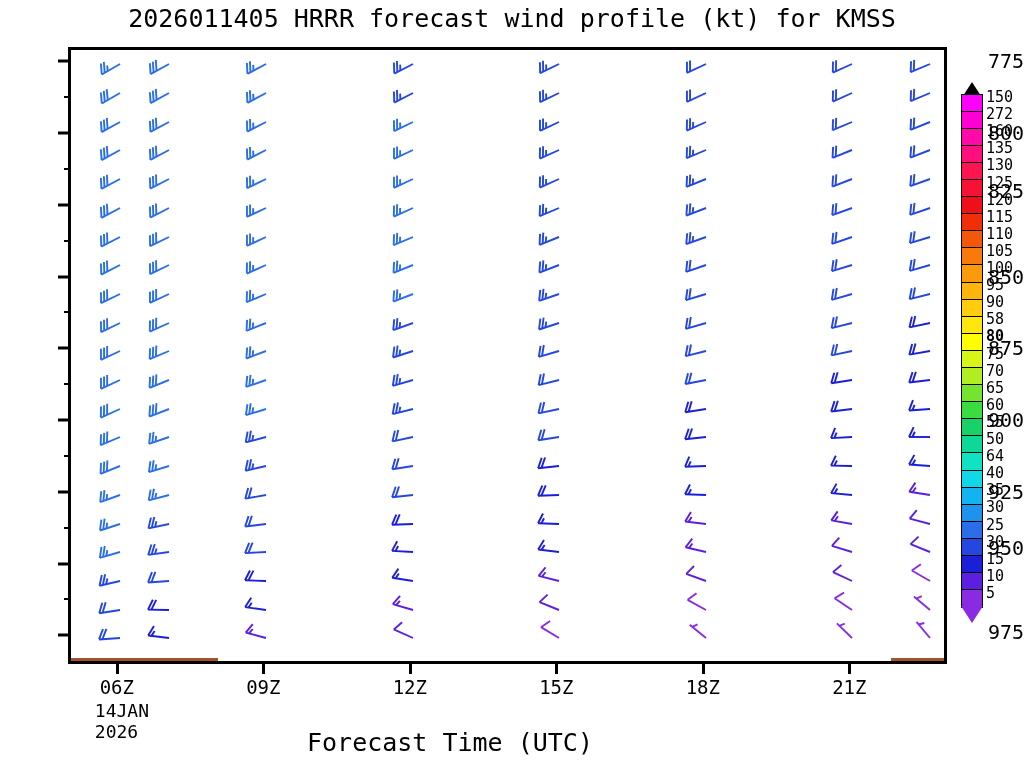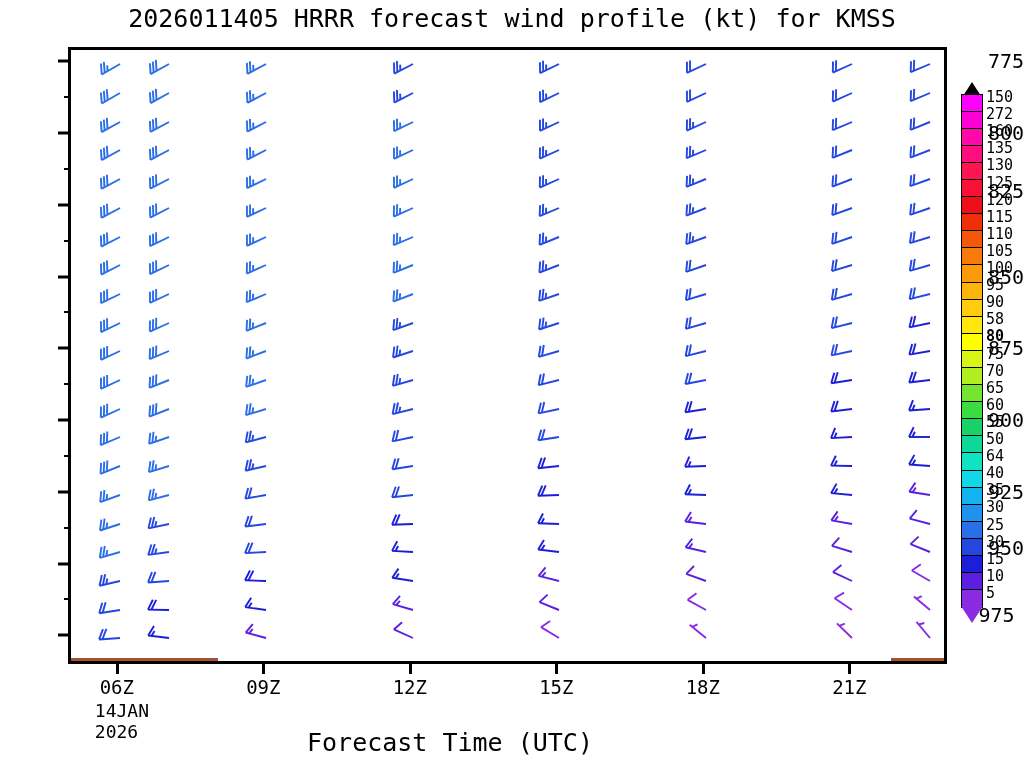--- a/index.html
+++ b/index.html
@@ -1346,21 +1346,21 @@
       <div class="ylab" style="top: 276.581px; width: 55px;">850</div>
       <div class="ytick" style="top: 348.326px;"></div>
       <div class="ylab" style="top: 348.326px; width: 55px;">875</div>
       <div class="ytick" style="top: 420.07px;"></div>
       <div class="ylab" style="top: 420.07px; width: 55px;">900</div>
       <div class="ytick" style="top: 491.814px;"></div>
       <div class="ylab" style="top: 491.814px; width: 55px;">925</div>
       <div class="ytick" style="top: 563.558px;"></div>
       <div class="ylab" style="top: 548px; width: 55px;">950</div>
       <div class="ytick" style="top: 635.302px;"></div>
-      <div class="ylab" style="top: 615px; width: 55px; text-align: center;">975</div>
+      <div class="ylab" style="top: 632px; width: 55px;">975</div>
       <div class="ytick minor" style="top: 97.2209px;"></div>
       <div class="ytick minor" style="top: 168.965px;"></div>
       <div class="ytick minor" style="top: 240.709px;"></div>
       <div class="ytick minor" style="top: 312.453px;"></div>
       <div class="ytick minor" style="top: 384.198px;"></div>
       <div class="ytick minor" style="top: 455.942px;"></div>
       <div class="ytick minor" style="top: 527.686px;"></div>
       <div class="ytick minor" style="top: 599.43px;"></div>
     </div>
   <div id="xaxis">

